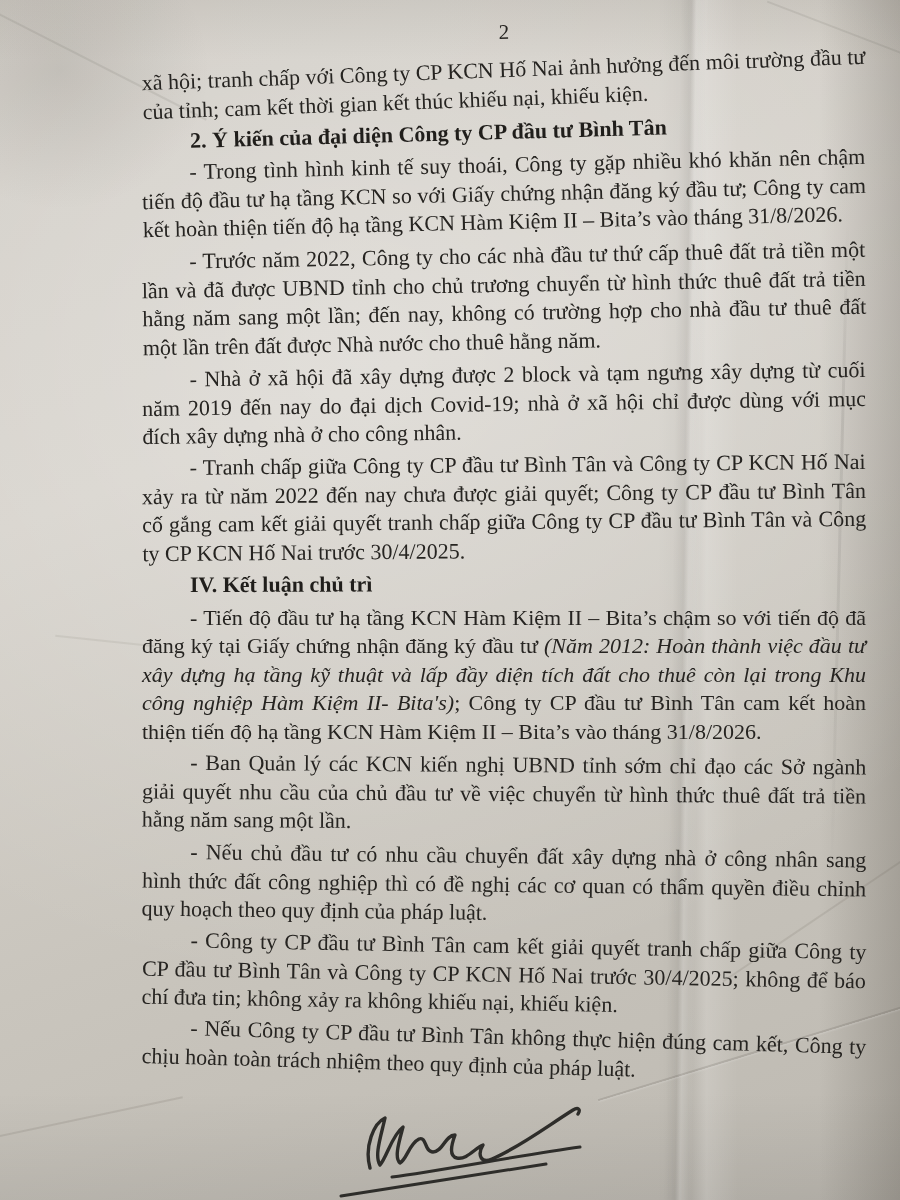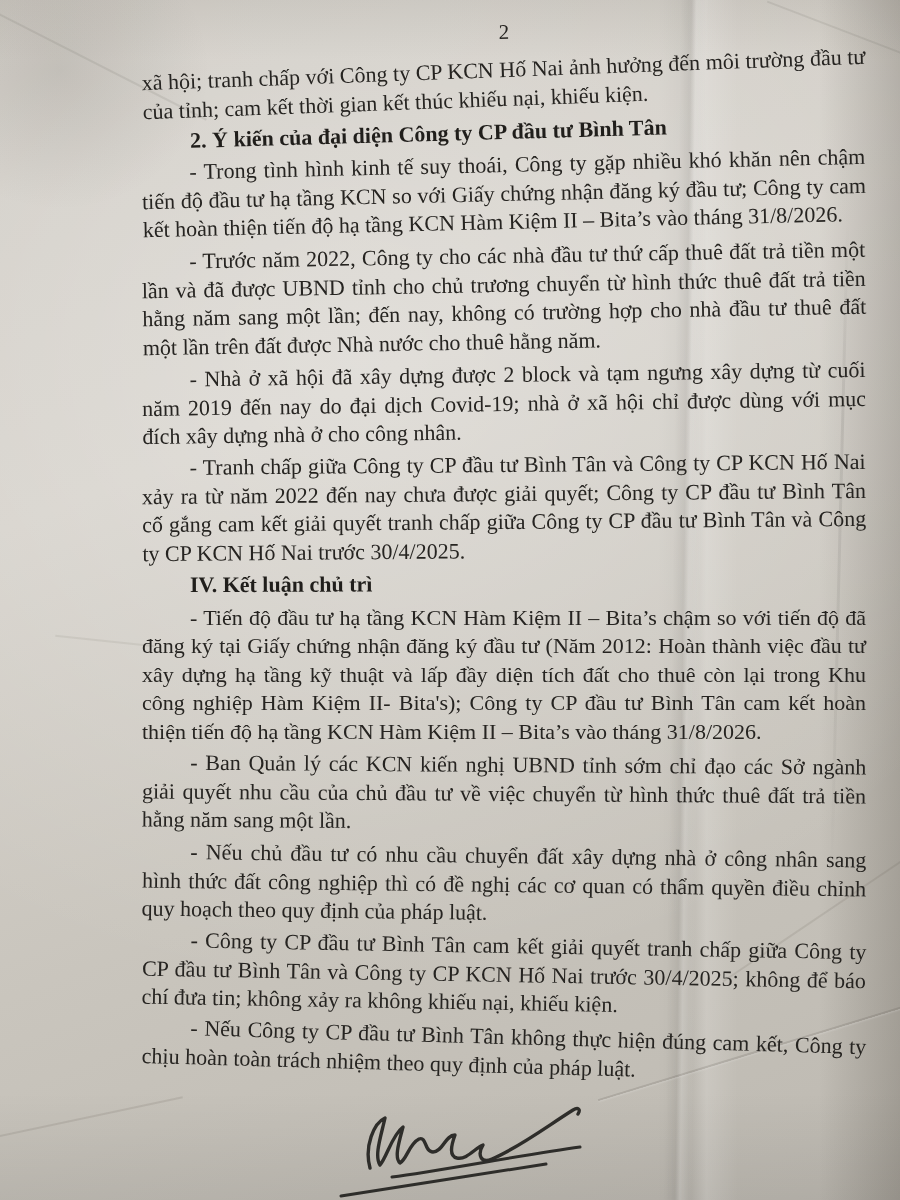--- a/index.html
+++ b/index.html
@@ -37,21 +37,21 @@
   
   .doc{
     position:absolute;left:142px;top:18px;width:724px;z-index:2;
     color:#262421;font-size:22px;line-height:28.5px;text-align:justify;
     text-rendering:optimizeLegibility;
   }
   .doc p{margin:0 0 5px 0;text-indent:48px;}
   .pagenum{text-align:center;text-indent:0 !important;font-size:21px;margin-bottom:9px !important;transform:rotate(-0.8deg);}
   .noindent{text-indent:0 !important;}
   .heading{font-weight:bold;color:#201e1b;}
-  .it{}
+  .it{font-style:italic;}
   
   .rA{transform:rotate(-2.1deg);}
   .rB{transform:rotate(-1.6deg);}
   .rC{transform:rotate(-1.3deg);}
   .rD{transform:rotate(-1.0deg);}
   .rE{transform:rotate(-0.8deg);}
   .rF{transform:rotate(-0.5deg);}
   .rG{transform:rotate(-0.2deg);}
   .rH{transform:rotate(0.0deg);}
   .rI{transform:rotate(0.4deg);}

